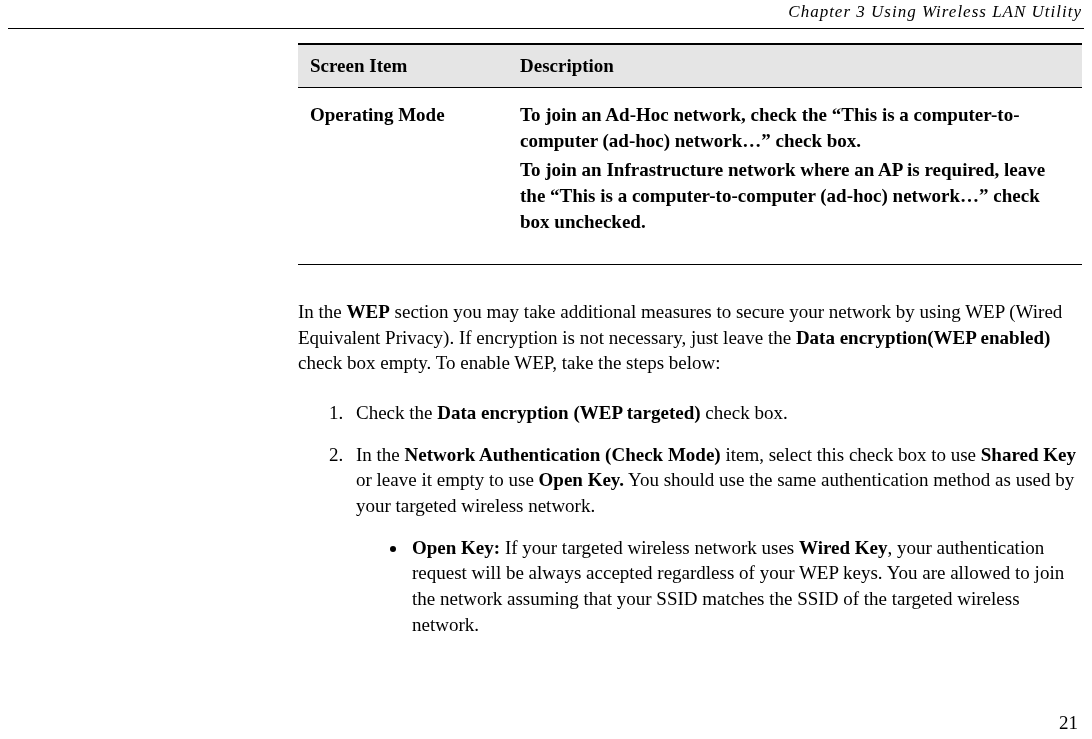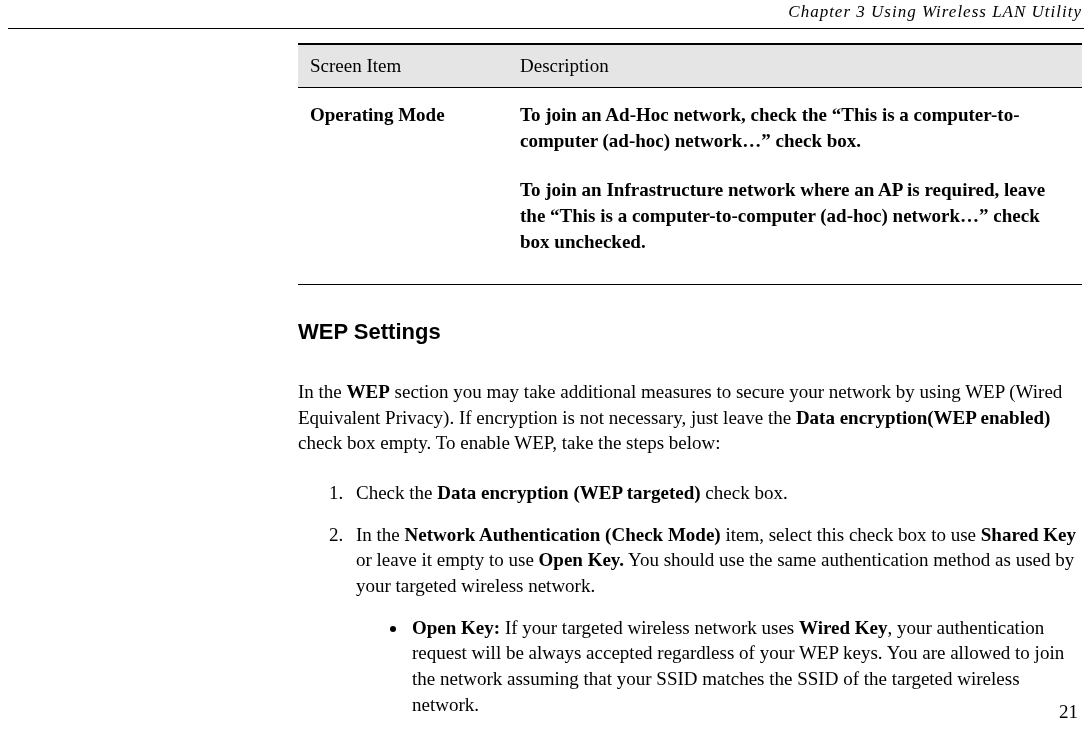--- a/index.html
+++ b/index.html
@@ -38,38 +38,38 @@
     table.screen-table {
       width: 100%;
       border-collapse: collapse;
       border-top: 2px solid #000;
       border-bottom: 1px solid #000;
       margin-bottom: 34px;
     }
     table.screen-table thead th {
       background: #e5e5e5;
       text-align: left;
-      font-weight: normal;
+      font-weight: bold;
       font-size: 19px;
       padding: 10px 12px 10px 12px;
       border-bottom: 1px solid #000;
       margin-left: 44px;
     }
     table.screen-table thead th.col-item {
       width: 210px;
     }
     table.screen-table tbody td {
       vertical-align: top;
       font-size: 19px;
       padding: 14px 8px 14px 12px;
       line-height: 1.35;
       font-weight: bold;
     }
     table.screen-table tbody td p {
-      margin-bottom: 24px;
+      margin-bottom: 4px;
     }
     table.screen-table tbody td p:last-child {
       margin-bottom: 16px;
     }
     h2.section-heading {
       font-family: Arial, Helvetica, sans-serif;
       font-weight: bold;
       font-size: 22px;
       margin-bottom: 34px;
     }
@@ -93,21 +93,21 @@
       font-size: 19px;
       line-height: 1.35;
       padding-left: 52px;
       margin-top: 16px;
     }
     ul.bullets > li {
       padding-left: 4px;
     }
     .page-number {
       position: absolute;
-      bottom: 16px;
+      bottom: 5px;
       right: 14px;
       font-size: 19px;
     }
     b { font-weight: bold; }
   </style>
 </head>
 <body>
 
 <div class="header">Chapter  3    Using  Wireless  LAN  Utility</div>
 <div class="header-rule"></div>
@@ -125,21 +125,20 @@
       <tr>
         <td>Operating Mode</td>
         <td>
           <p>To join an Ad-Hoc network, check the “This is a computer-to-computer (ad-hoc) network…” check box.</p>
           <p>To join an Infrastructure network where an AP is required, leave the “This is a computer-to-computer (ad-hoc) network…” check box unchecked.</p>
         </td>
       </tr>
     </tbody>
   </table>
 
-  <h2 class="section-heading">WEP Settings</h2>
 
   <p class="body-para">
     <span>In the </span><b>WEP</b><span> section you may take additional measures to secure your network by using WEP (Wired Equivalent Privacy). If encryption is not necessary, just leave the </span><b>Data encryption(WEP enabled)</b><span> check box empty. To enable WEP, take the steps below:</span>
   </p>
 
   <ol class="steps">
     <li>
       <span>Check the </span><b>Data encryption (WEP targeted)</b><span> check box.</span>
     </li>
     <li>

